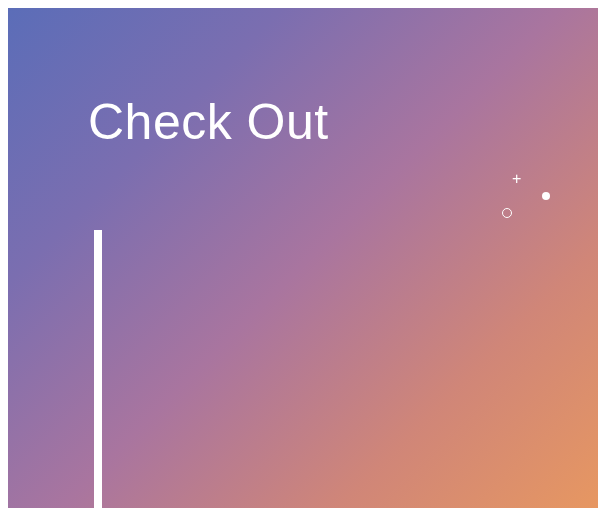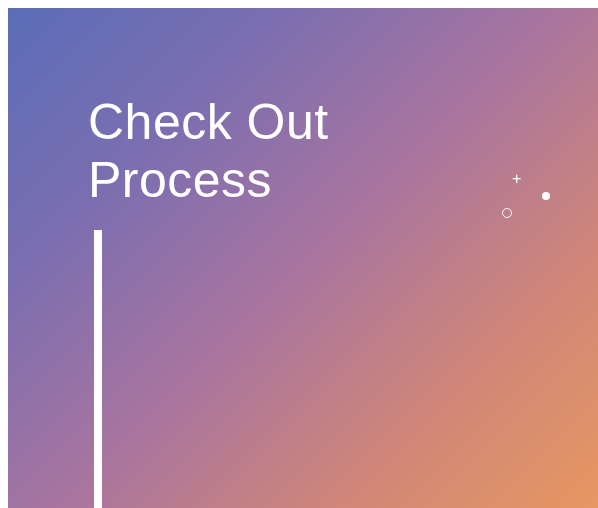--- a/index.html
+++ b/index.html
@@ -66,21 +66,20 @@
       border-radius: 50%;
       border: 1.5px solid #ffffff;
     }
   </style>
 </head>
 <body>
 
 <div class="slide">
   <div class="title">
     <span>Check Out</span><br>
-    <span>Process</span>
   </div>
   <div class="vertical-rule"></div>
   <div class="decor">
     <div class="plus">+</div>
     <div class="dot-filled"></div>
     <div class="dot-outline"></div>
   </div>
 </div>
 
 </body></html>

